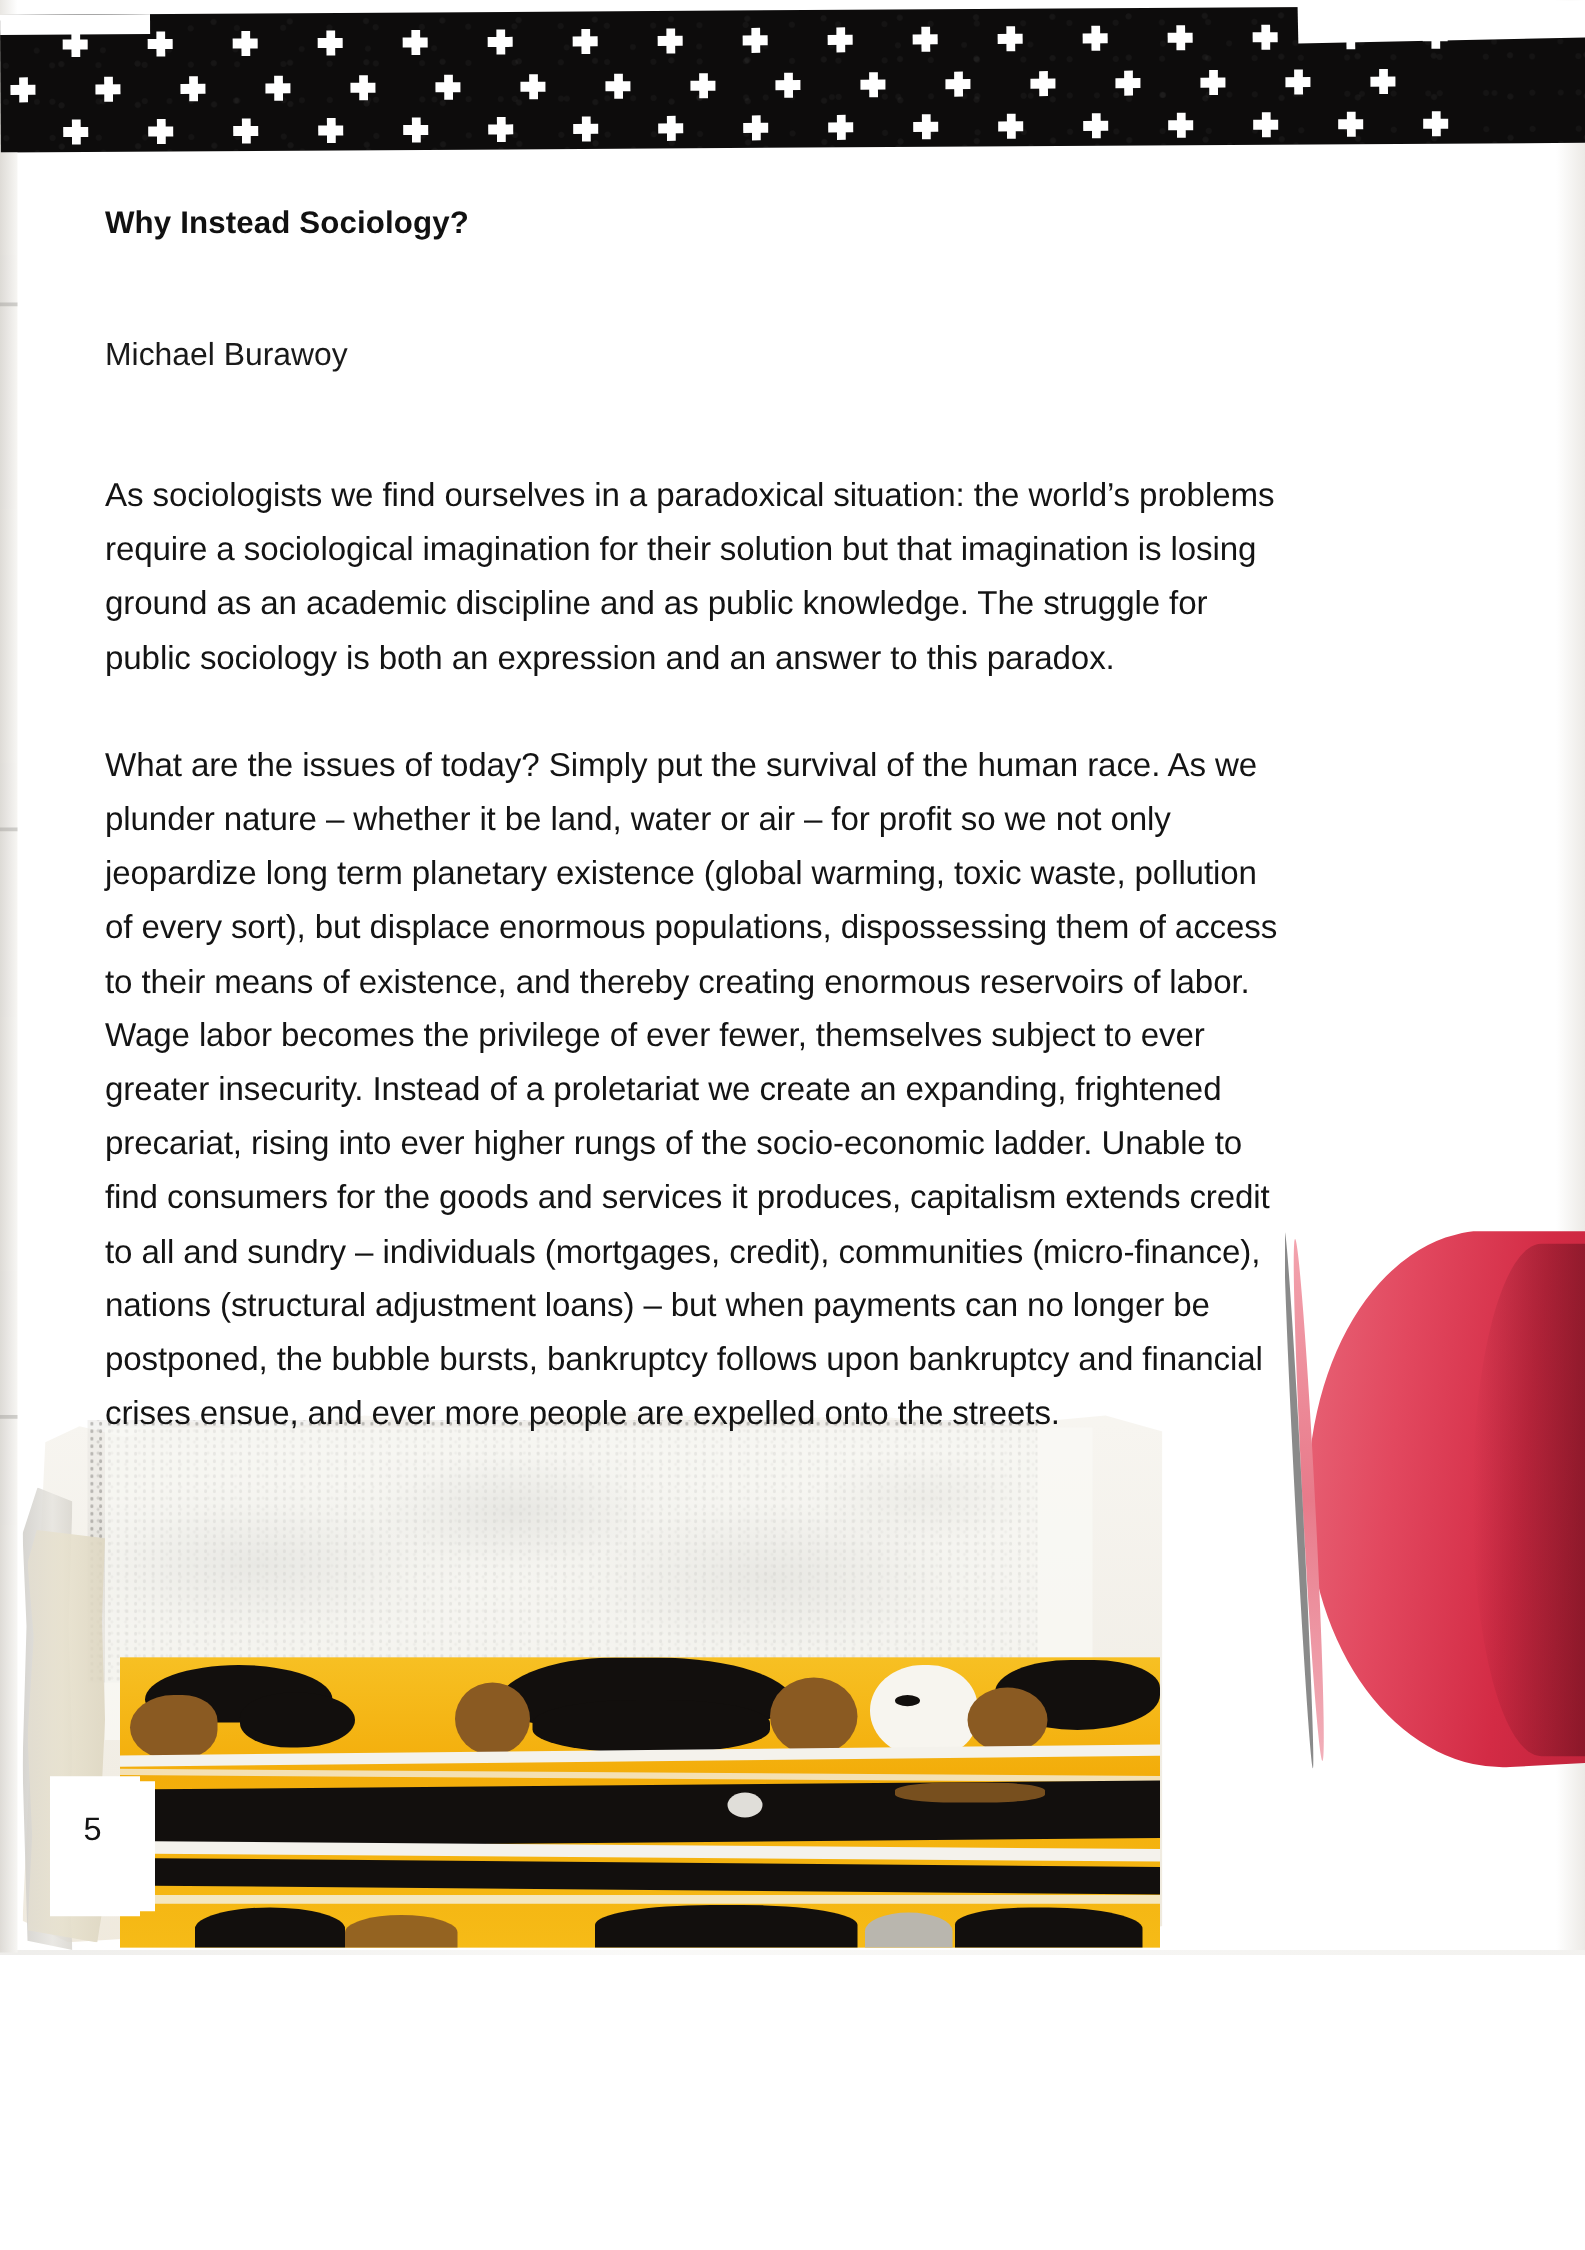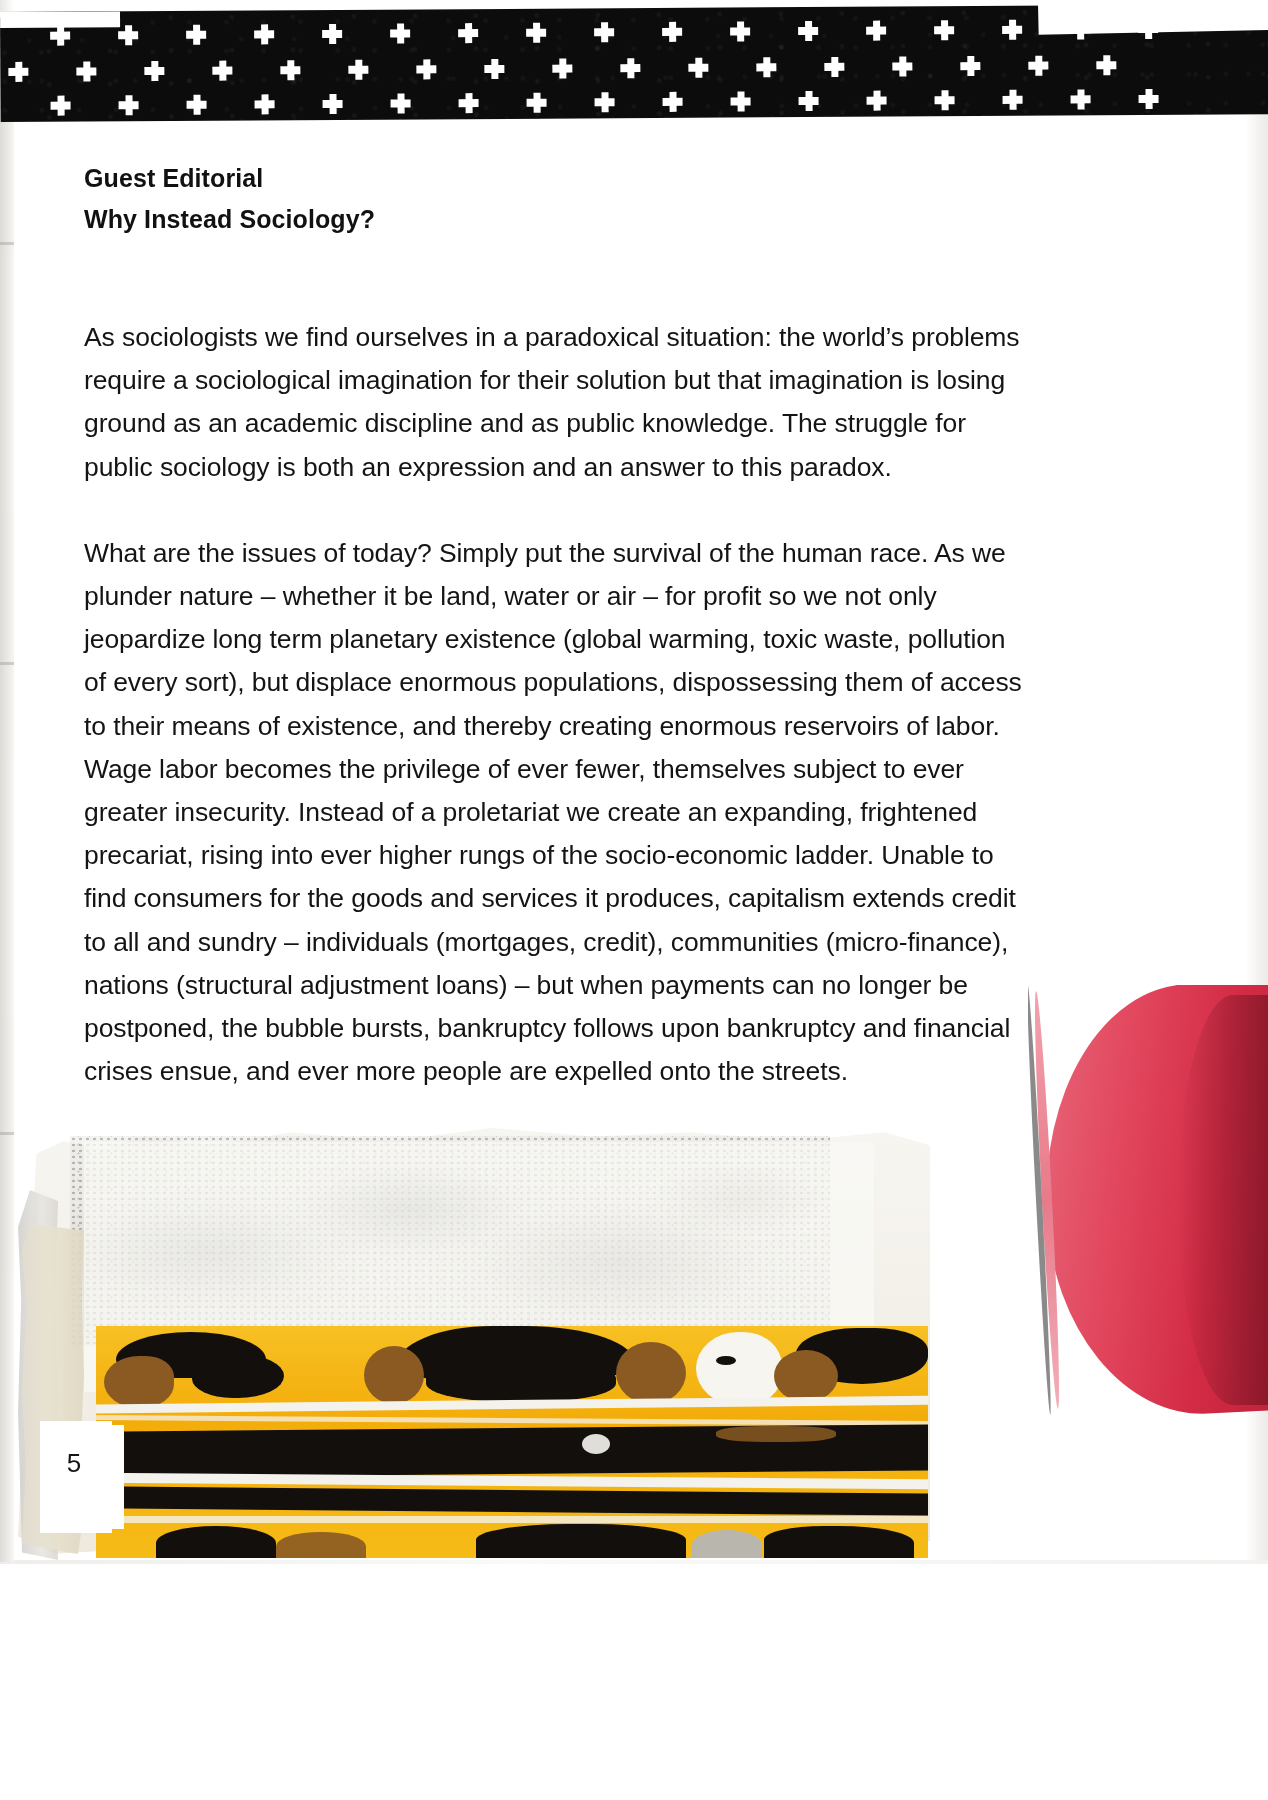--- a/index.html
+++ b/index.html
@@ -431,23 +431,23 @@
   <div id="bandnotch"></div>
 
   <div id="leftedge">
     <span class="nick" style="top:120px"></span>
     <span class="nick" style="top:540px"></span>
     <span class="nick" style="top:1010px"></span>
   </div>
 
   <div id="content">
 
-    <div class="titleline">Guest Editorial</div>
     <div class="titleline">Why Instead Sociology?</div>
 
+    <div class="author">Michael Burawoy</div>
 
     <p class="body" id="p1">As sociologists we find ourselves in a paradoxical situation:  the world’s problems require a sociological imagination for their solution but that imagination is losing ground as an academic discipline and as public knowledge. The struggle for public sociology is both an expression and an answer to this paradox.</p>
 
     <p class="body overlay-text" id="p2">What are the issues of today?  Simply put the survival of the human race. As we plunder nature – whether it be land, water or air – for profit so we not only jeopardize long term planetary existence (global warming, toxic waste, pollution of every sort), but displace enormous populations, dispossessing them of access to their means of existence, and thereby creating enormous reservoirs of labor.  Wage labor becomes the privilege of ever fewer, themselves subject to ever greater insecurity. Instead of a proletariat we create an expanding, frightened precariat, rising into ever higher rungs of the socio-economic ladder.  Unable to find consumers for the goods and services it produces, capitalism extends credit to all and sundry – individuals (mortgages, credit), communities (micro-finance), nations (structural adjustment loans) – but when payments can no longer be postponed, the bubble bursts, bankruptcy follows upon bankruptcy and financial crises ensue, and ever more people are expelled onto the streets.</p>
   </div>
 
   <div id="redshape">
     <div class="petal"></div>
     <div class="dark"></div>
     <div class="edge"></div>

